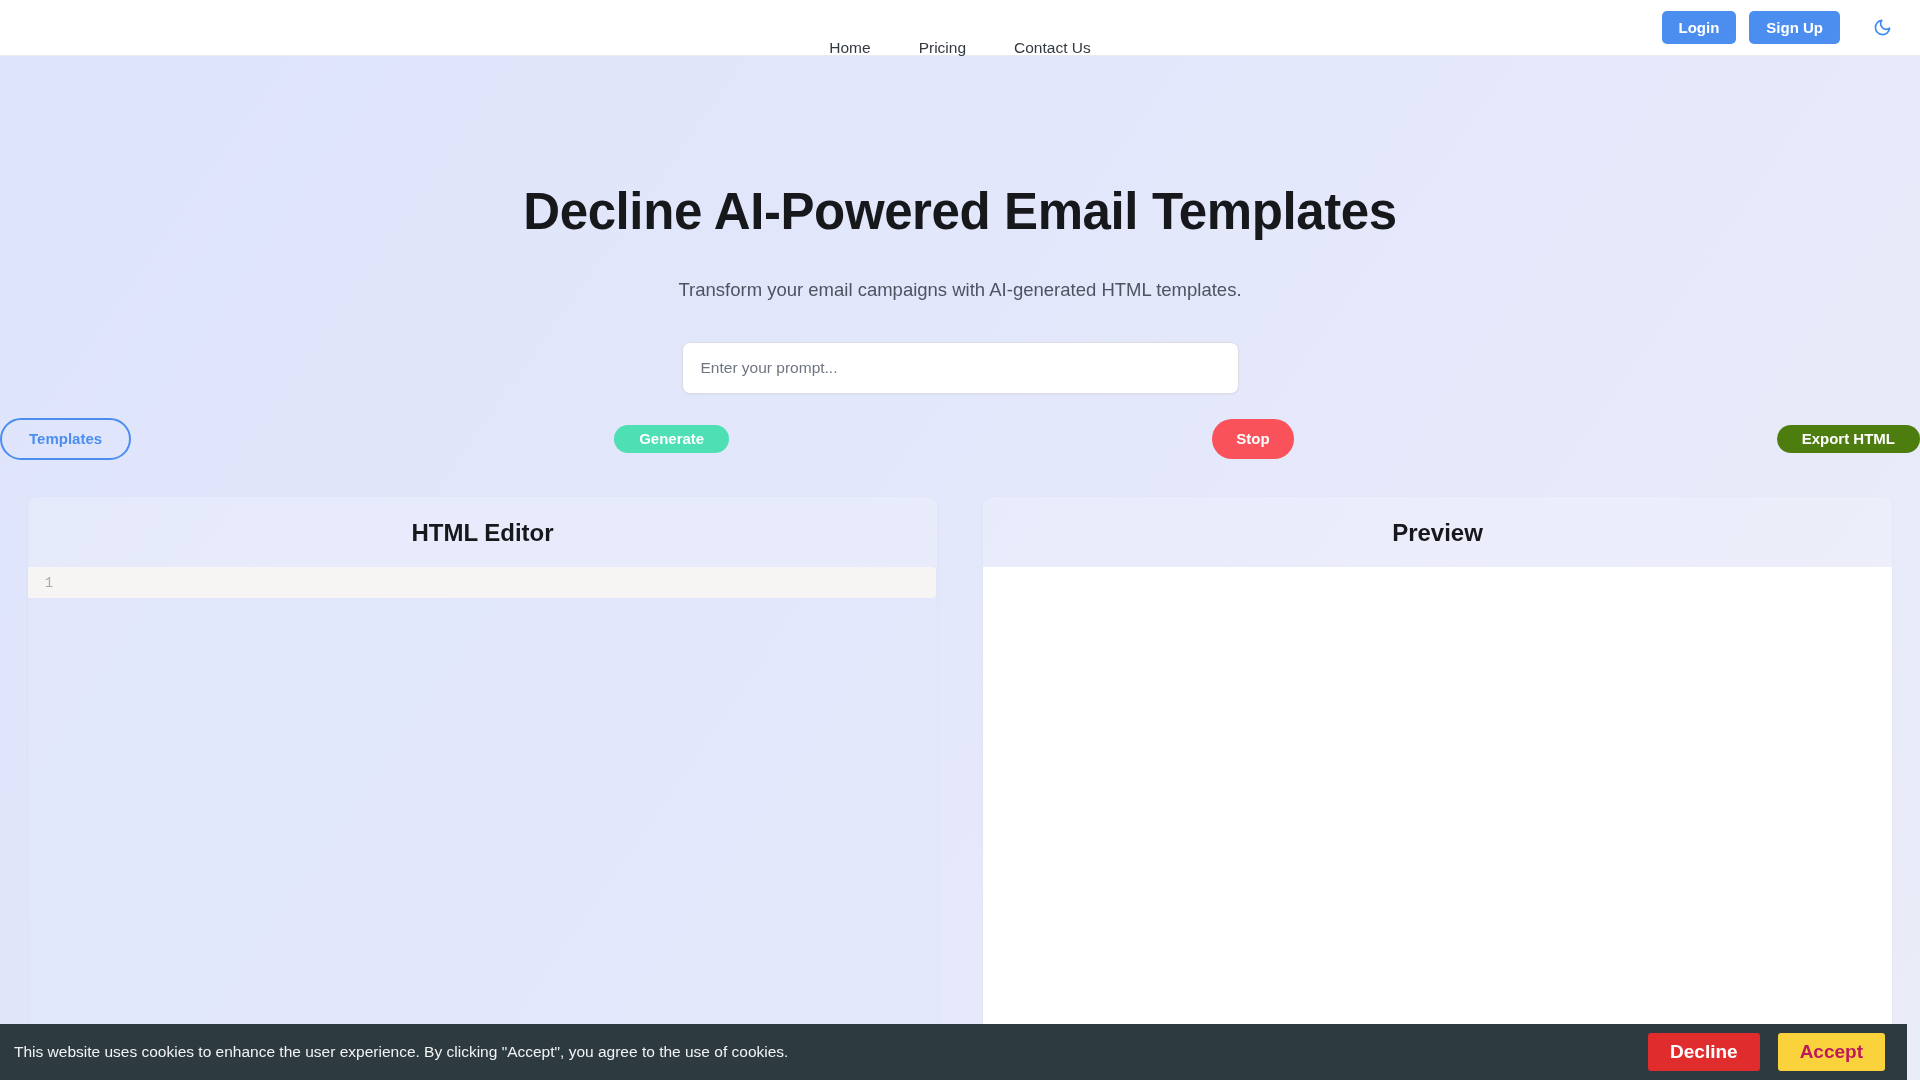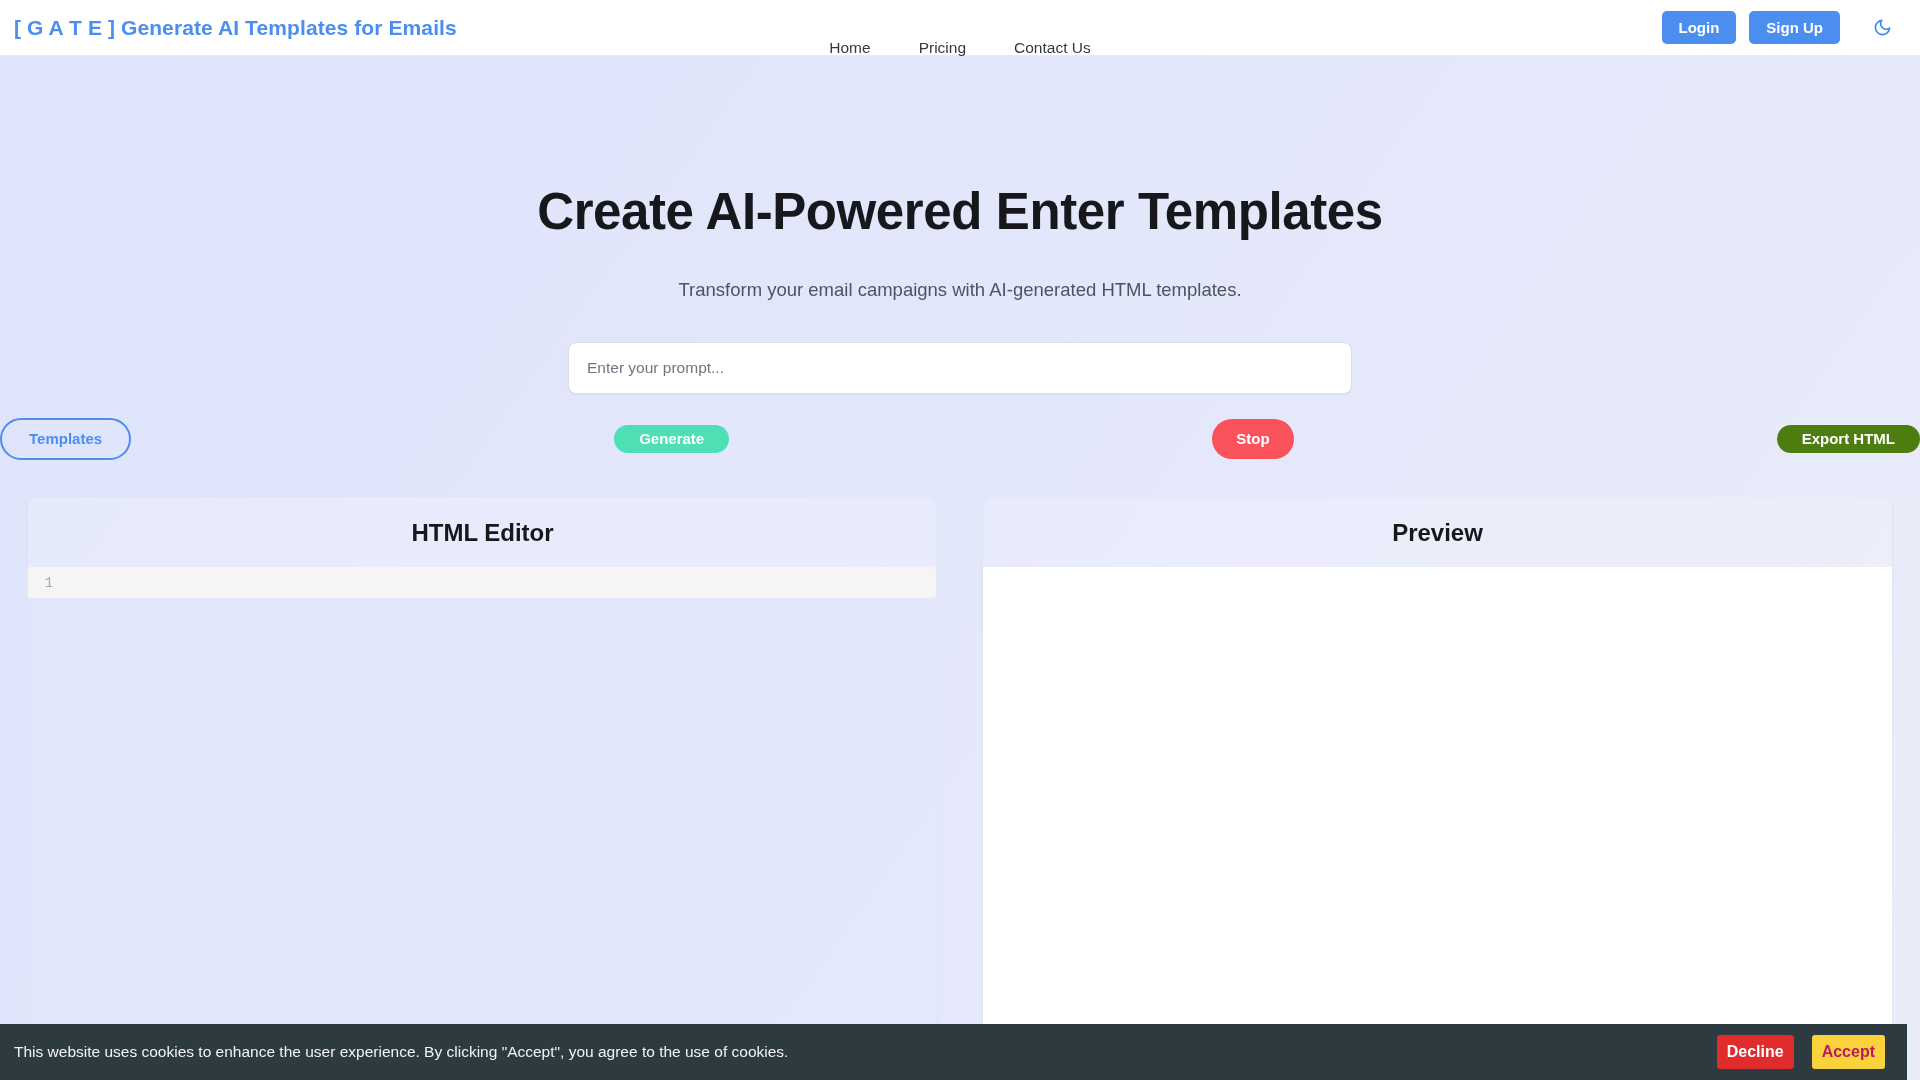--- a/index.html
+++ b/index.html
@@ -96,21 +96,21 @@
     line-height: 1.1;
   }
   .hero-sub {
     margin-top: 39px;
     font-size: 18.5px;
     color: #4d5460;
   }
 
   .prompt-wrap {
     margin: 41px auto 0;
-    width: 784px;
+    width: 557px;
   }
   .prompt-input {
     width: 100%;
     height: 52px;
     border: 1px solid #dcdce4;
     border-radius: 8px;
     background: #ffffff;
     font-family: inherit;
     font-size: 15.5px;
     color: #333;
@@ -226,36 +226,33 @@
   .cookie-btns {
     margin-left: auto;
     display: flex;
     align-items: center;
     gap: 18px;
   }
   .cookie-btn {
     border: none;
     border-radius: 3px;
     font-family: inherit;
-    font-size: 16px;
-    font-weight: bold;
-    padding: 8px 10px;
+    font-size: 19px;
+    font-weight: bold;
+    padding: 8px 22px;
     cursor: pointer;
     white-space: nowrap;
   }
   .btn-decline { background: #e02c2c; color: #ffffff; }
   .btn-accept  { background: #fad33c; color: #be185d; }
 </style>
 </head>
 <body>
 
 <header class="navbar">
-  <div class="brand">
-    <span>[ G A T E ] Generate AI Templates for Emails</span>
-  </div>
 
   <nav class="nav-links">
     <a class="nav-link">Home</a>
     <a class="nav-link">Pricing</a>
     <a class="nav-link">Contact Us</a>
   </nav>
 
   <div class="nav-right">
     <button class="auth-btn">Login</button>
     <button class="auth-btn">Sign Up</button>
@@ -263,21 +260,21 @@
       <span>
         <svg width="19" height="19" viewBox="0 0 24 24" fill="none" stroke="#3d8bf2" stroke-width="2.1" stroke-linecap="round" stroke-linejoin="round">
           <path d="M21 12.79A9 9 0 1 1 11.21 3 7 7 0 0 0 21 12.79z"></path>
         </svg>
       </span>
     </button>
   </div>
 </header>
 
 <section class="hero">
-  <h1 class="hero-title">Create AI-Powered Enter Templates</h1>
+  <h1 class="hero-title">Decline AI-Powered Email Templates</h1>
   <p class="hero-sub">Transform your email campaigns with AI-generated HTML templates.</p>
 
   <div class="prompt-wrap">
     <input class="prompt-input" type="text" placeholder="Enter your prompt..." style="">
   </div>
 
   <div class="actions">
     <button class="btn btn-templates">Templates</button>
     <button class="btn btn-generate">Generate</button>
     <button class="btn btn-stop">Stop</button>

